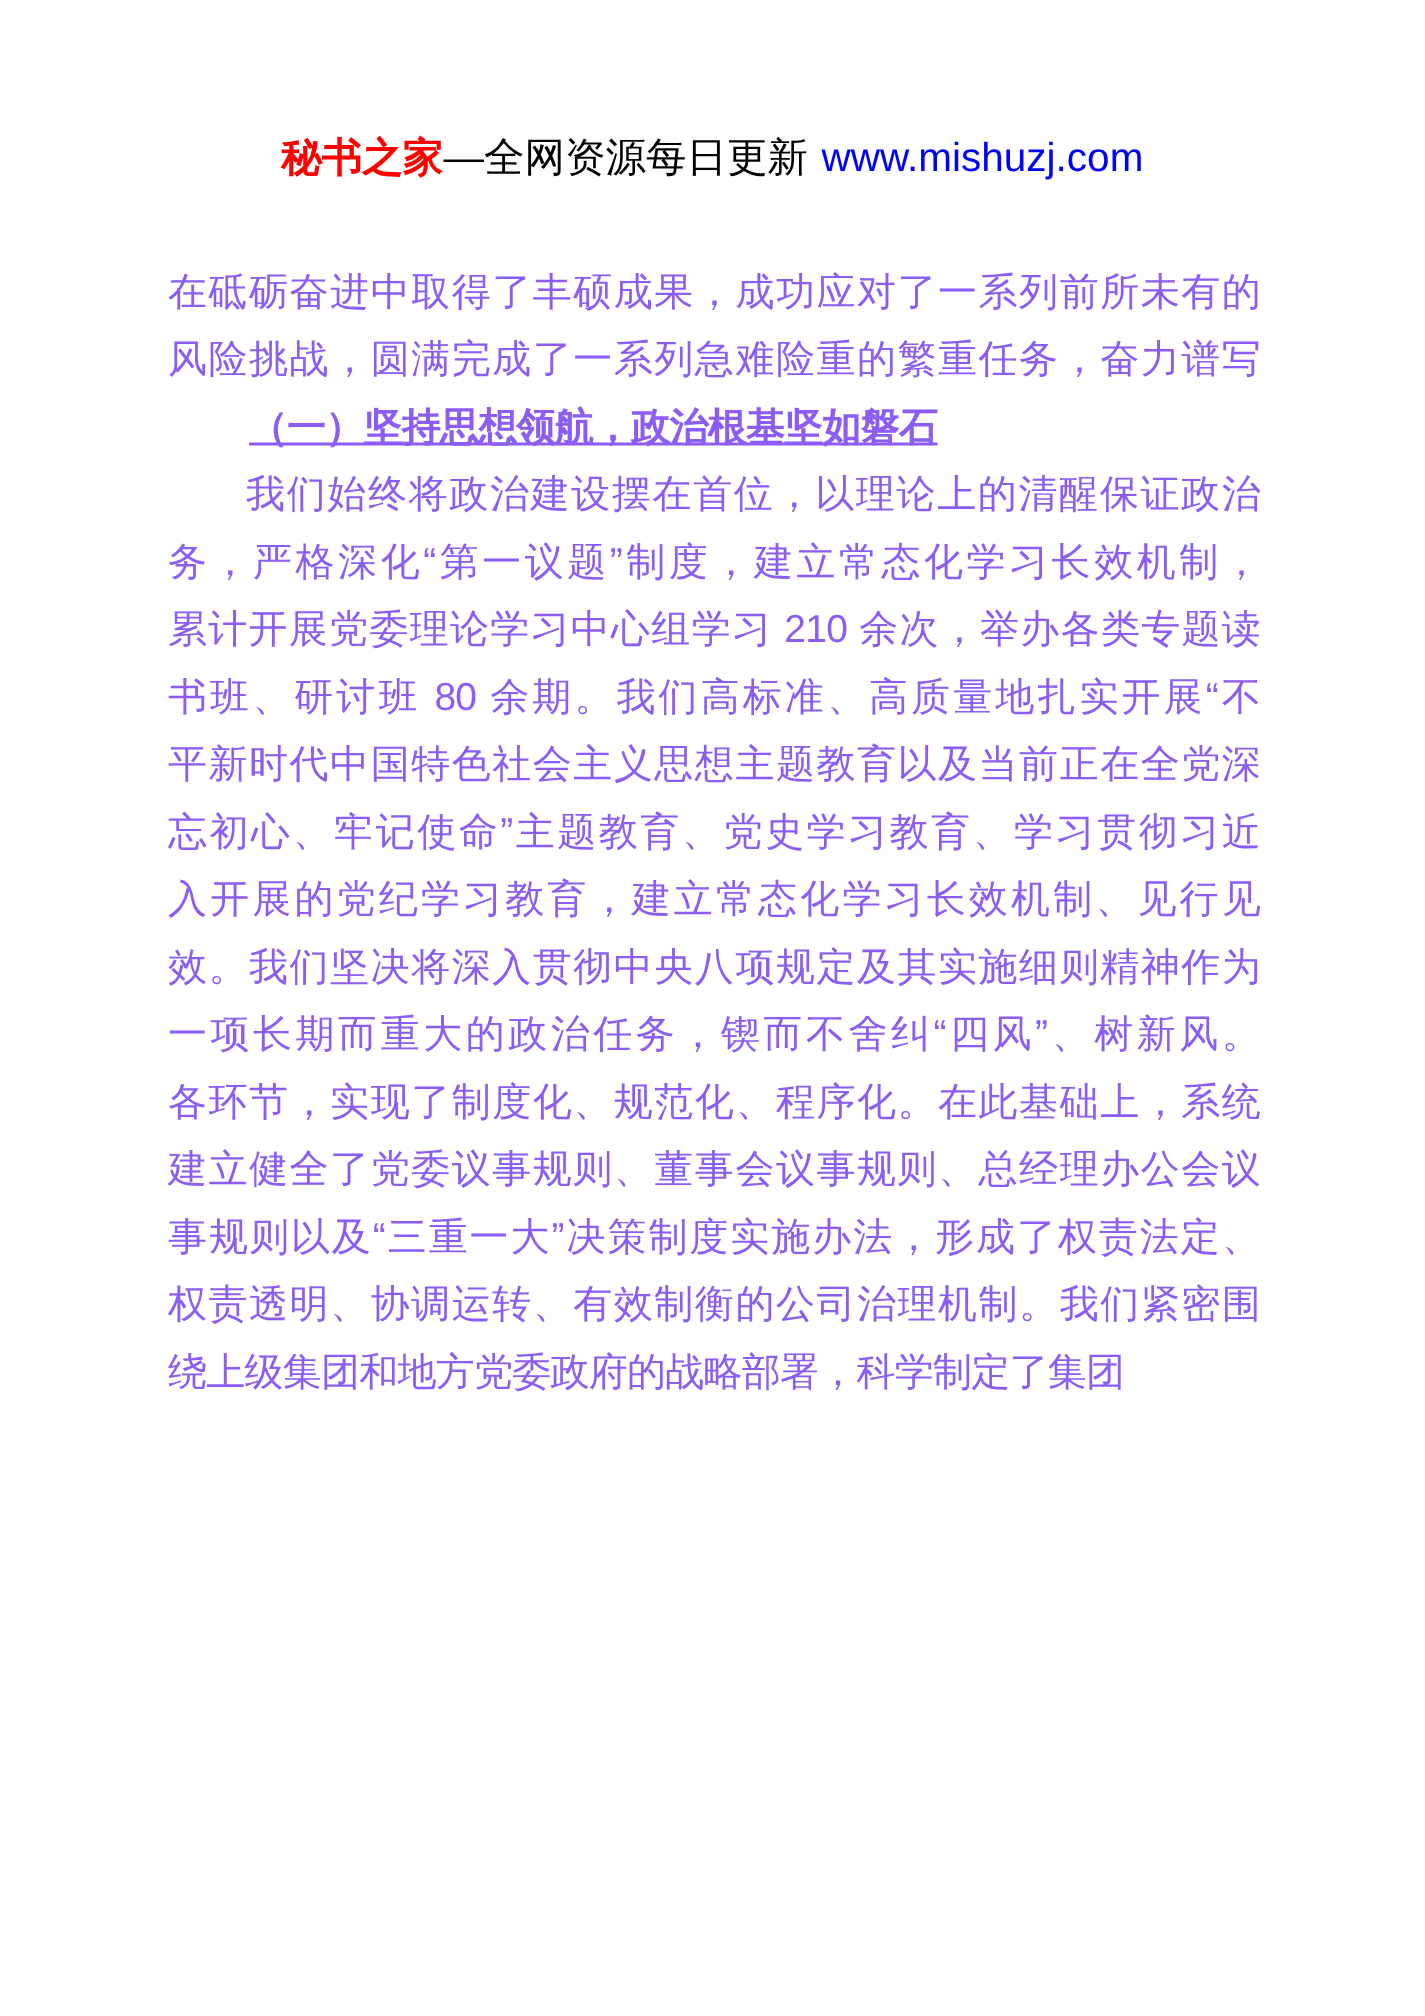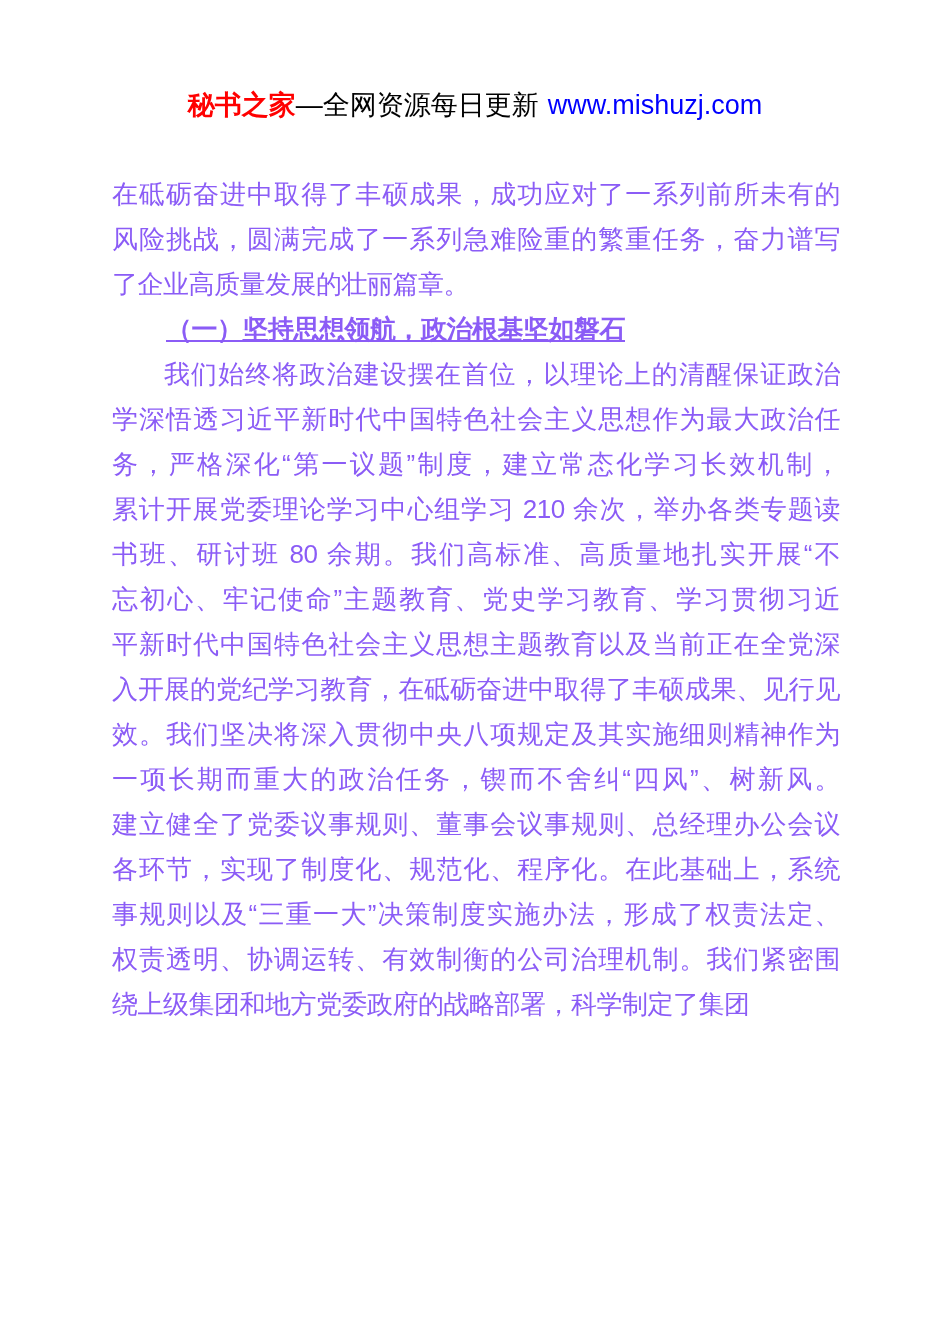--- a/index.html
+++ b/index.html
@@ -76,34 +76,32 @@
 
 <div class="page">
 
   <div class="header">
     <span class="brand">秘书之家</span><span class="sep">—</span><span class="tagline">全网资源每日更新</span><span class="url">www.mishuzj.com</span>
   </div>
 
   <div class="content">
     <div class="ln">在砥砺奋进中取得了丰硕成果，成功应对了一系列前所未有的</div>
     <div class="ln">风险挑战，圆满完成了一系列急难险重的繁重任务，奋力谱写</div>
-    <div class="ln plain">了企业高质量发展的壮丽篇章。</div>
 
     <div class="ln heading">（一）坚持思想领航，政治根基坚如磐石</div>
 
     <div class="ln indent">我们始终将政治建设摆在首位，以理论上的清醒保证政治</div>
-    <div class="ln">学深悟透习近平新时代中国特色社会主义思想作为最大政治任</div>
     <div class="ln">务，严格深化“第一议题”制度，建立常态化学习长效机制，</div>
     <div class="ln">累计开展党委理论学习中心组学习 210 余次，举办各类专题读</div>
     <div class="ln">书班、研讨班 80 余期。我们高标准、高质量地扎实开展“不</div>
+    <div class="ln">平新时代中国特色社会主义思想主题教育以及当前正在全党深</div>
     <div class="ln">忘初心、牢记使命”主题教育、党史学习教育、学习贯彻习近</div>
-    <div class="ln">平新时代中国特色社会主义思想主题教育以及当前正在全党深</div>
-    <div class="ln">入开展的党纪学习教育，在砥砺奋进中取得了丰硕成果、见行见</div>
+    <div class="ln">入开展的党纪学习教育，建立常态化学习长效机制、见行见</div>
     <div class="ln">效。我们坚决将深入贯彻中央八项规定及其实施细则精神作为</div>
     <div class="ln">一项长期而重大的政治任务，锲而不舍纠“四风”、树新风。</div>
+    <div class="ln">各环节，实现了制度化、规范化、程序化。在此基础上，系统</div>
     <div class="ln">建立健全了党委议事规则、董事会议事规则、总经理办公会议</div>
-    <div class="ln">各环节，实现了制度化、规范化、程序化。在此基础上，系统</div>
     <div class="ln">事规则以及“三重一大”决策制度实施办法，形成了权责法定、</div>
     <div class="ln">权责透明、协调运转、有效制衡的公司治理机制。我们紧密围</div>
     <div class="ln plain">绕上级集团和地方党委政府的战略部署，科学制定了集团</div>
   </div>
 
 </div>
 
 </body></html>

